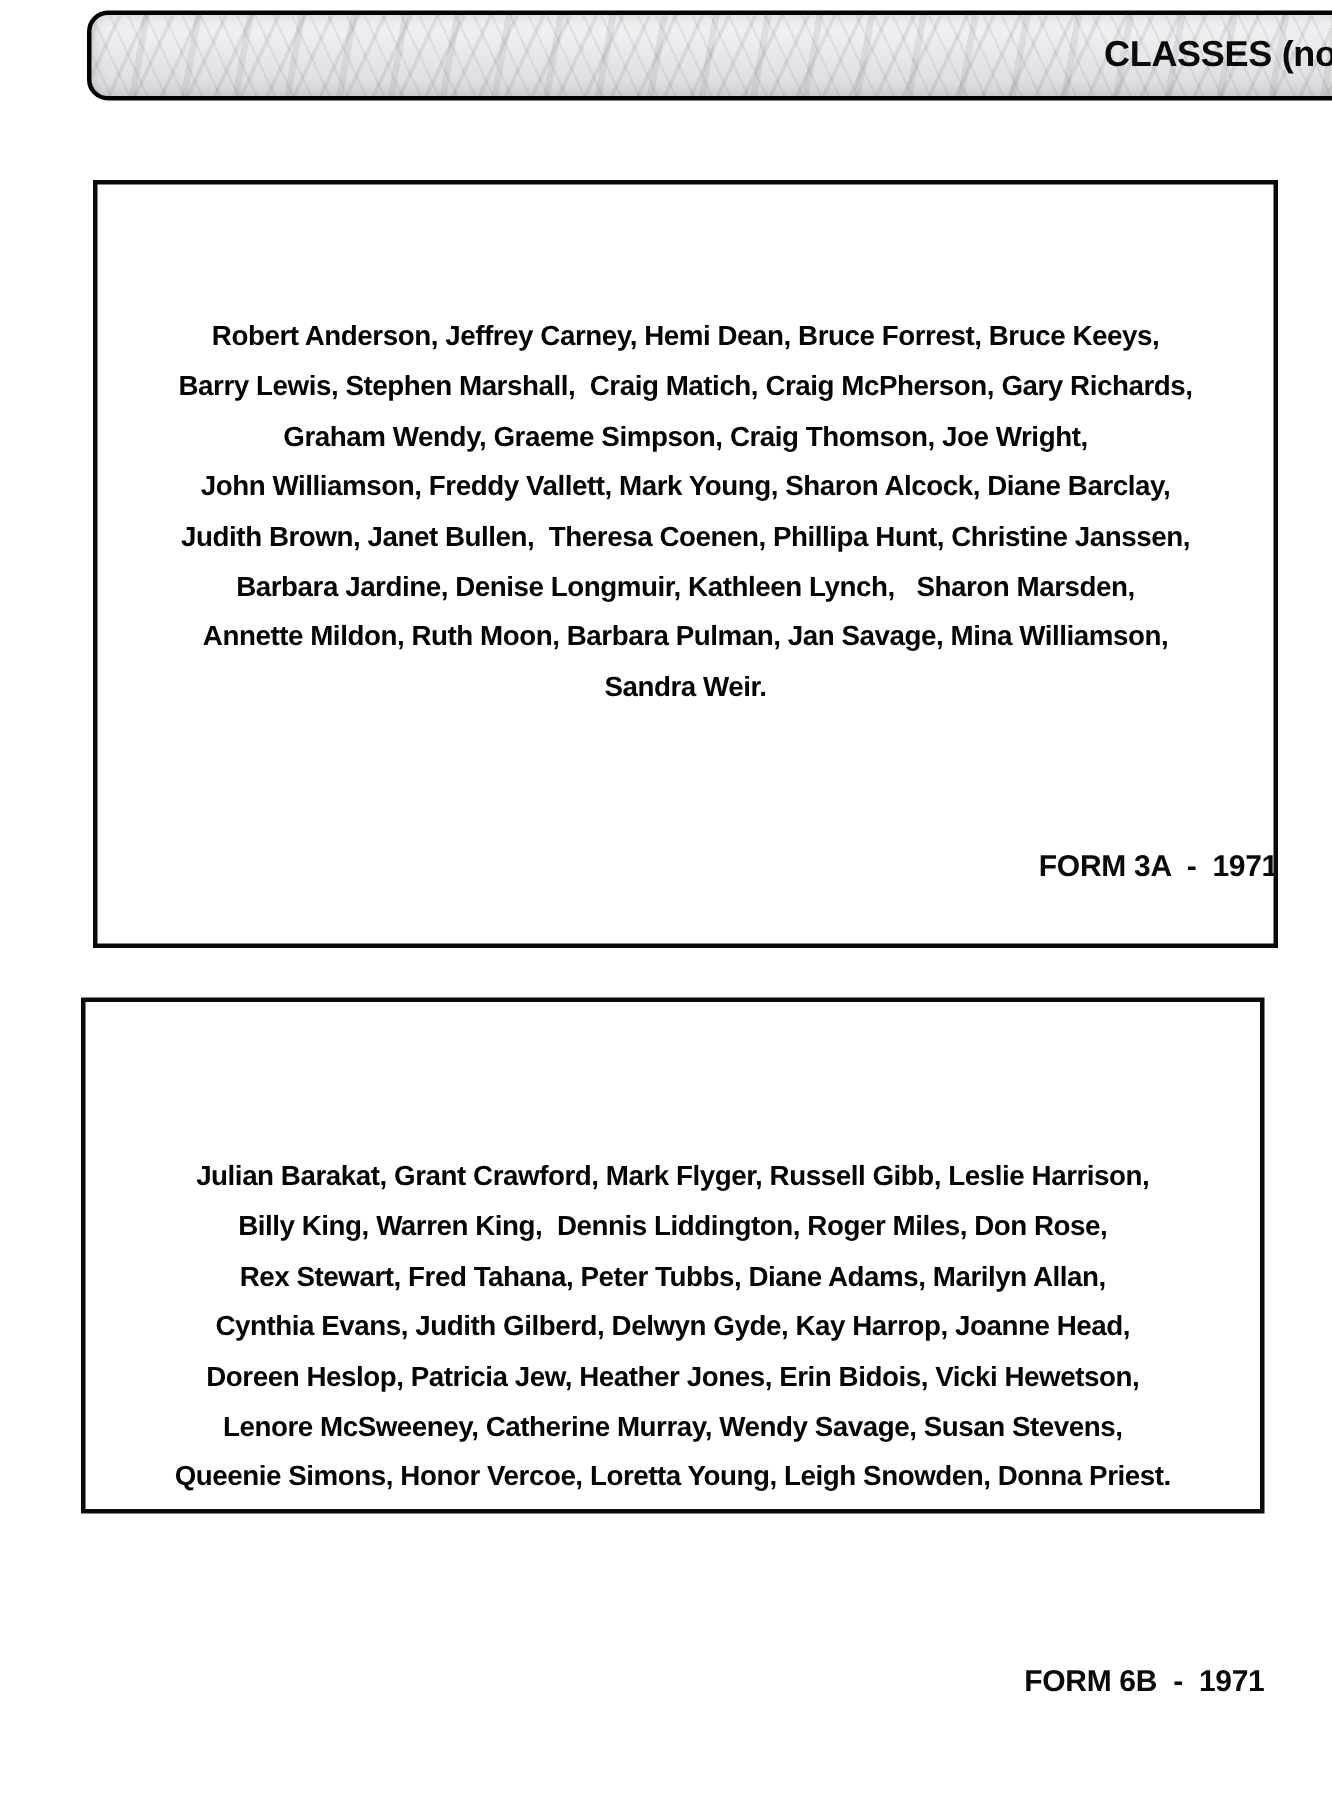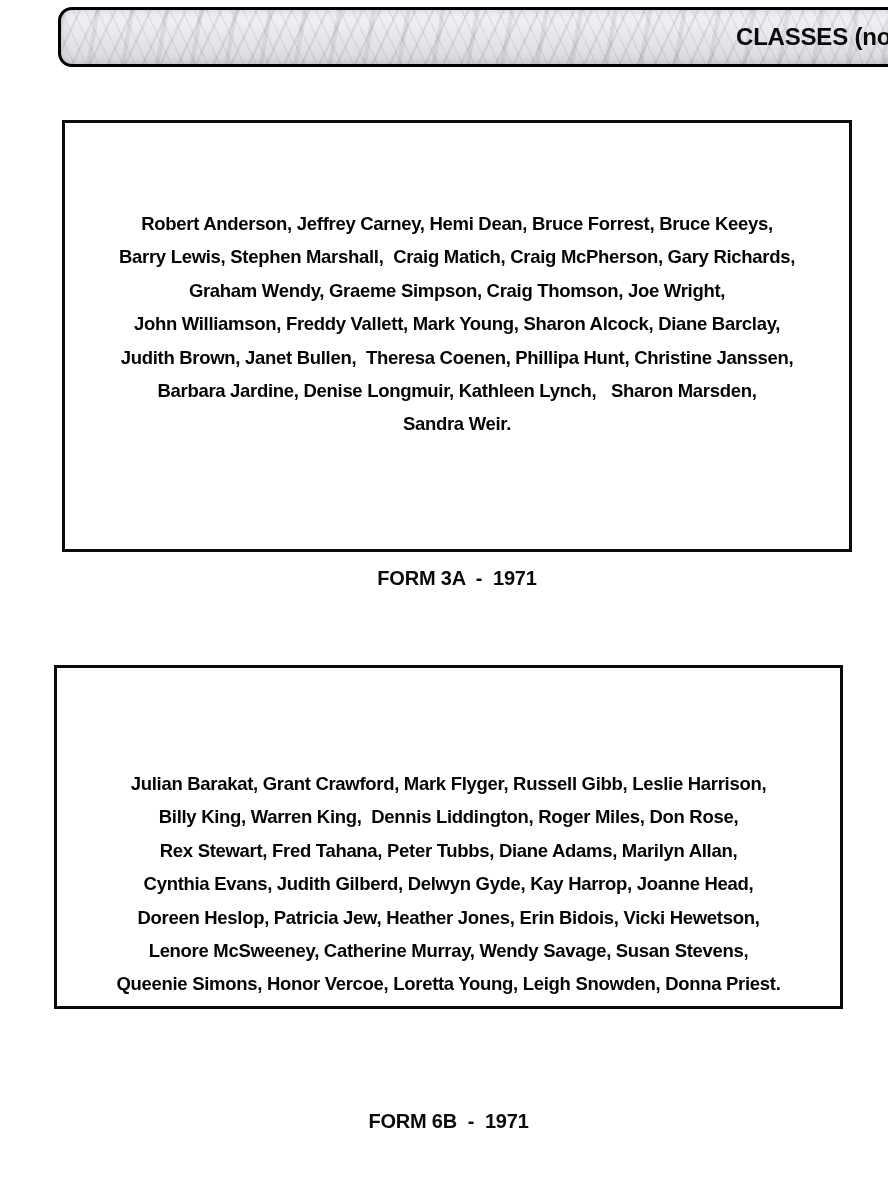--- a/index.html
+++ b/index.html
@@ -43,41 +43,41 @@
     letter-spacing: -0.2px;
   }
 
   
   .photo-box {
     position: absolute;
     background: #ffffff;
     border: 3px solid #0a0a0a;
     box-sizing: border-box;
   }
-  .box-a { left: 62px; top: 120px; width: 790px; height: 432px; }
+  .box-a { left: 62px; top: 120px; width: 790px; height: 512px; }
   .box-b { left: 54px; top: 665px; width: 789px; height: 344px; }
 
   .names { width: 100%; }
   .box-a .names { margin-top: 84px; }
   .box-b .names { margin-top: 99px; }
 
   .line {
     text-align: center;
     font-size: 18.5px;
     font-weight: bold;
     color: #050505;
     line-height: 33.4px;
     letter-spacing: -0.3px;
     white-space: pre;
   }
 
   
   .caption {
     position: absolute;
-    text-align: center;
+    text-align: right;
     font-size: 20px;
     font-weight: bold;
     color: #0a0a0a;
     white-space: pre;
     letter-spacing: -0.2px;
   }
   .caption-a { left: 62px; top: 567px; width: 790px; }
   .caption-b { left: 54px; top: 1110px; width: 789px; }
 </style>
 </head>
@@ -90,20 +90,21 @@
   </div>
 
   <div class="photo-box box-a">
     <div class="names">
       <div class="line">Robert Anderson, Jeffrey Carney, Hemi Dean, Bruce Forrest, Bruce Keeys,</div>
       <div class="line">Barry Lewis, Stephen Marshall,  Craig Matich, Craig McPherson, Gary Richards,</div>
       <div class="line">Graham Wendy, Graeme Simpson, Craig Thomson, Joe Wright,</div>
       <div class="line">John Williamson, Freddy Vallett, Mark Young, Sharon Alcock, Diane Barclay,</div>
       <div class="line">Judith Brown, Janet Bullen,  Theresa Coenen, Phillipa Hunt, Christine Janssen,</div>
       <div class="line">Barbara Jardine, Denise Longmuir, Kathleen Lynch,   Sharon Marsden,</div>
+      <div class="line">Annette Mildon, Ruth Moon, Barbara Pulman, Jan Savage, Mina Williamson,</div>
       <div class="line">Sandra Weir.</div>
     </div>
   </div>
   <div class="caption caption-a">FORM 3A  -  1971</div>
 
   <div class="photo-box box-b">
     <div class="names">
       <div class="line">Julian Barakat, Grant Crawford, Mark Flyger, Russell Gibb, Leslie Harrison,</div>
       <div class="line">Billy King, Warren King,  Dennis Liddington, Roger Miles, Don Rose,</div>
       <div class="line">Rex Stewart, Fred Tahana, Peter Tubbs, Diane Adams, Marilyn Allan,</div>

